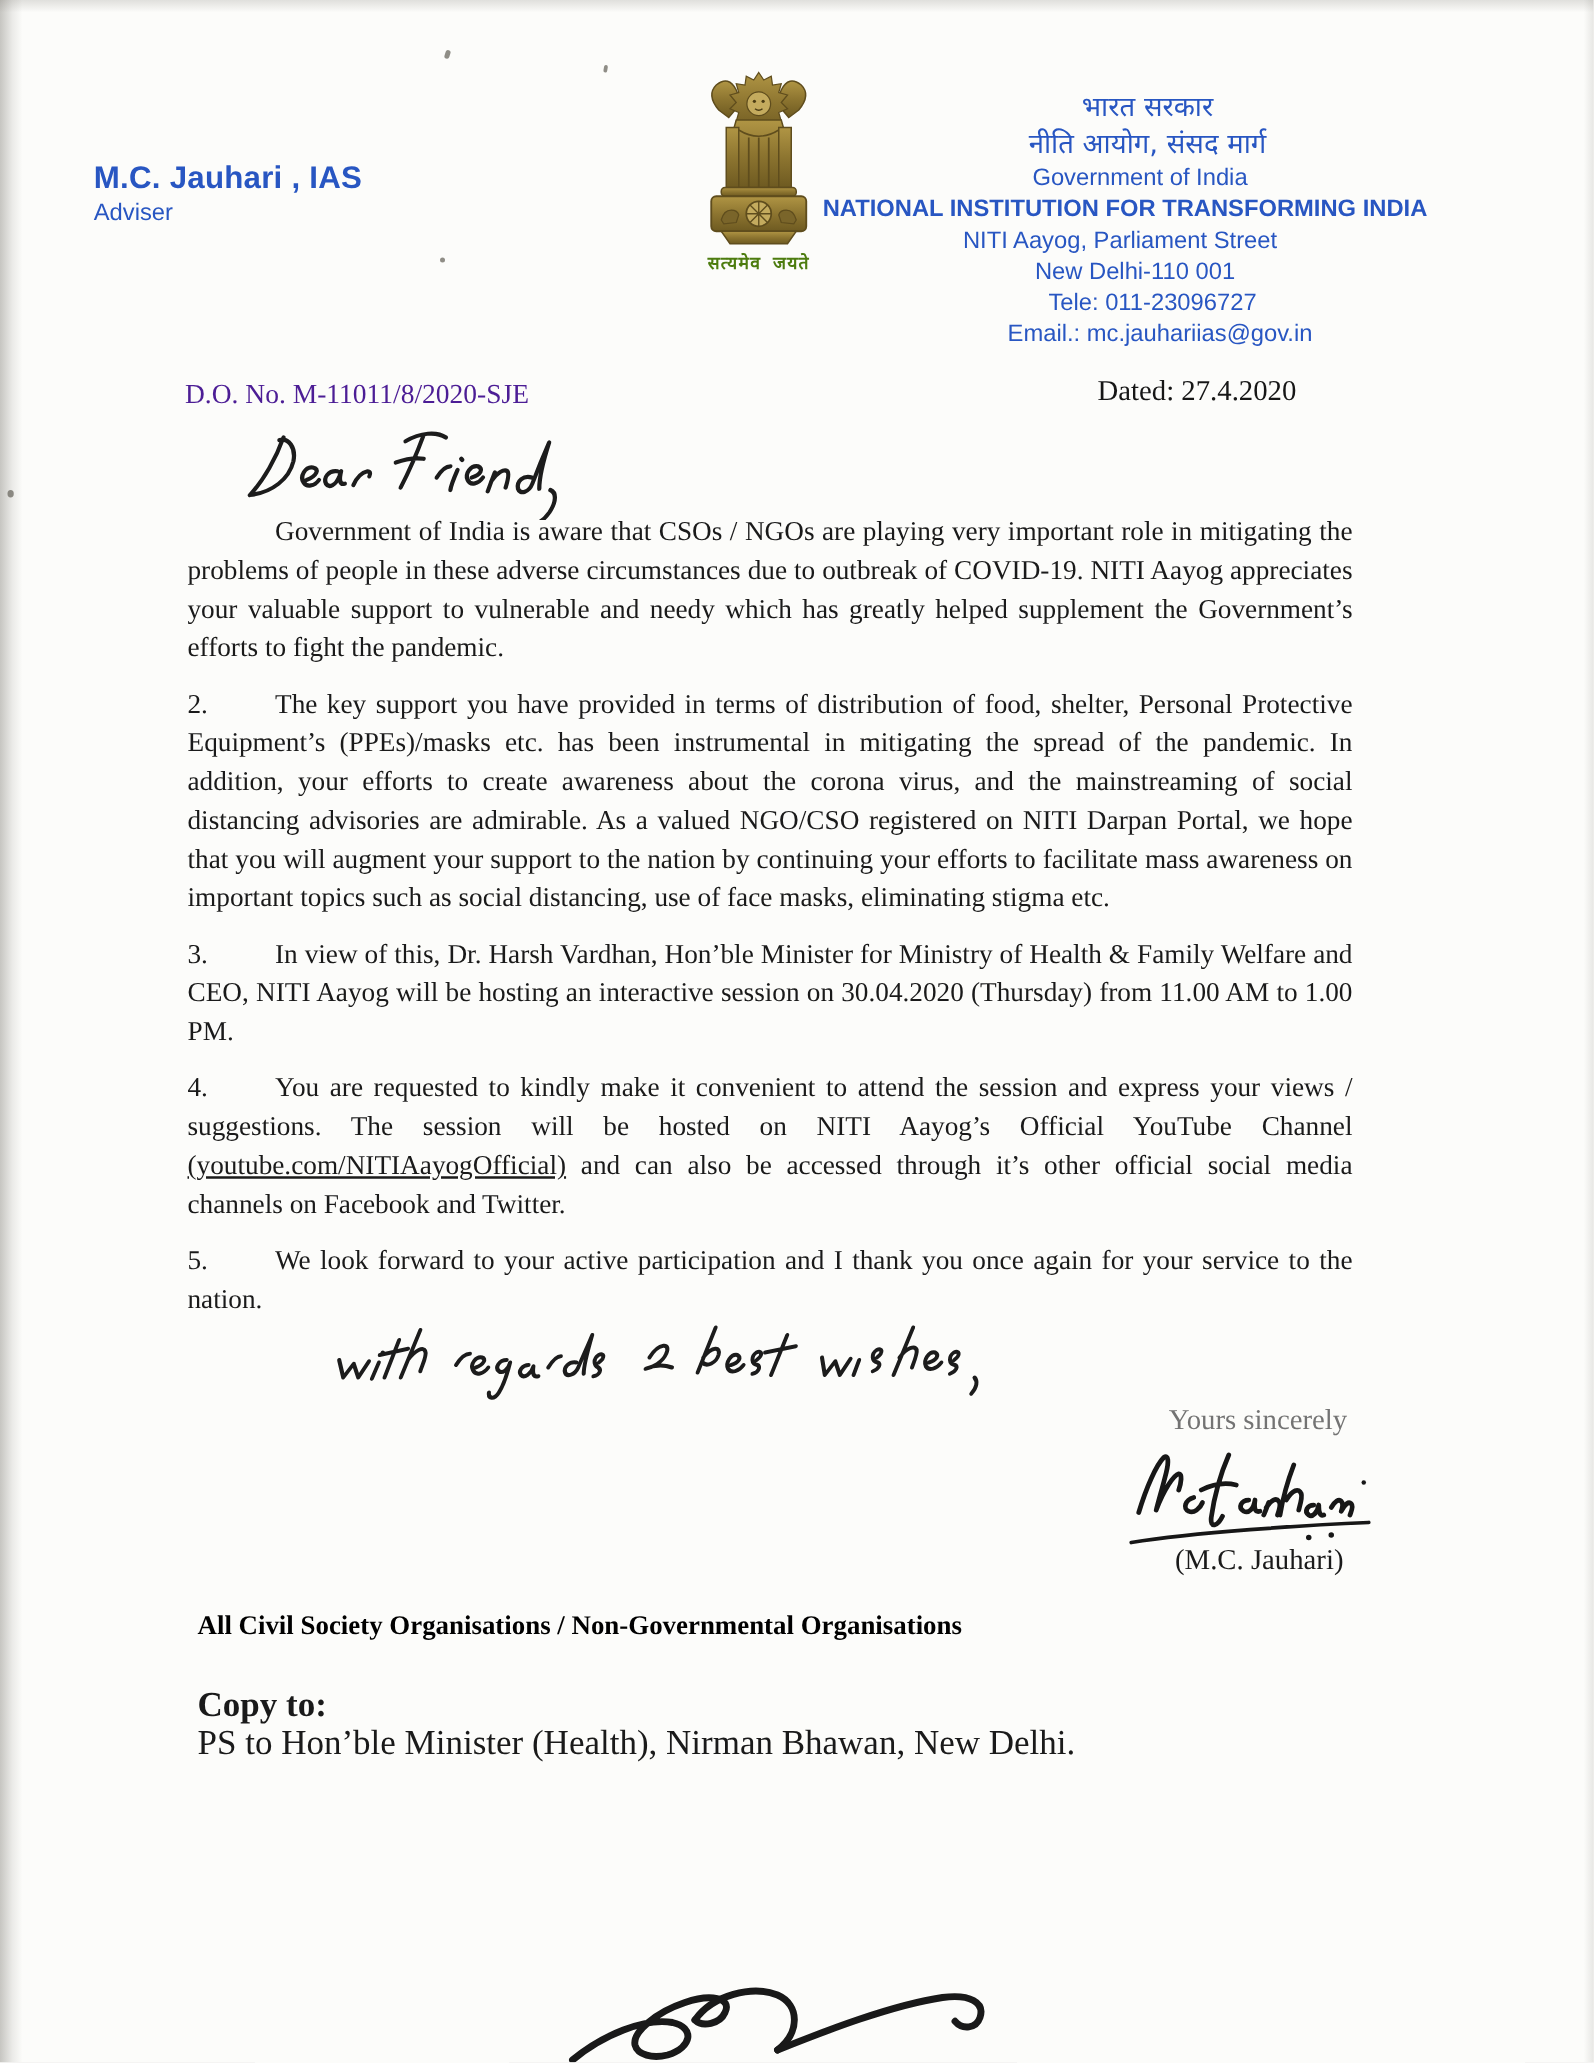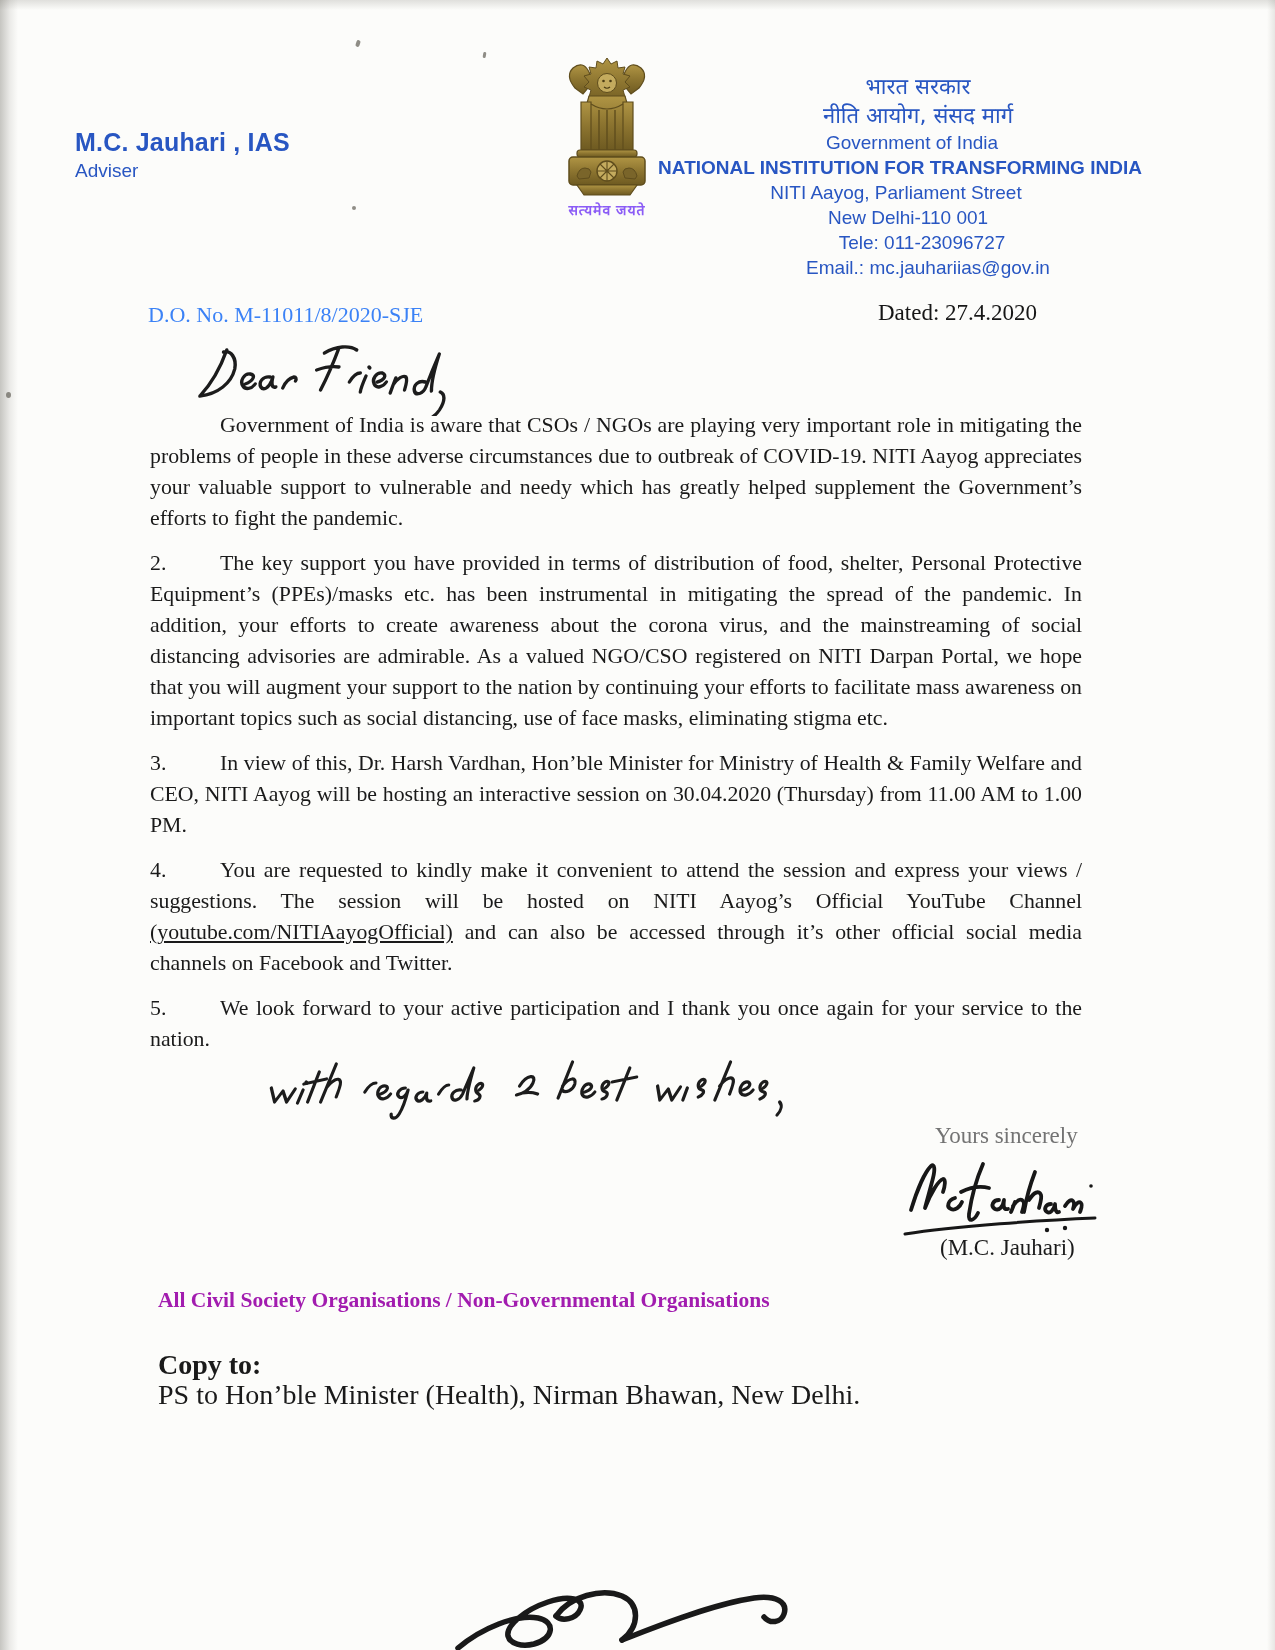--- a/index.html
+++ b/index.html
@@ -24,47 +24,47 @@
   .speck{position:absolute;background:#8f8d86;border-radius:50%;}
 
   
   .officer{position:absolute;left:75px;top:128px;color:#2856c2;
     font-family:"Liberation Sans","DejaVu Sans",sans-serif;}
   .officer .name{font-size:25px;font-weight:bold;letter-spacing:.2px;}
   .officer .title{font-size:19px;margin-top:3px;}
 
   .emblem-wrap{position:absolute;left:548px;top:56px;width:118px;text-align:center;}
   .emblem-wrap svg{display:block;margin:0 auto;}
-  .motto{margin-top:2px;font-size:14px;font-weight:bold;color:#8b5cf6;
-    font-family:Liberation Sans, sans-serif;letter-spacing:1px;}
+  .motto{margin-top:2px;font-size:14px;font-weight:bold;color:#4d7c0f;
+    font-family:Liberation Mono, monospace;letter-spacing:1px;}
 
   .org{position:absolute;left:650px;top:72px;width:500px;text-align:center;
     color:#2856c2;font-family:"Liberation Sans","DejaVu Sans",sans-serif;}
   .org .ln{position:relative;}
   .org .hi{font-size:22px;line-height:29px;font-family:"DejaVu Sans","Liberation Sans",sans-serif;}
   .org .en{font-size:19px;line-height:25px;}
   .org .inst{font-weight:bold;font-size:19px;line-height:25px;letter-spacing:0px;}
 
   
-  .do-number{position:absolute;left:148px;top:302px;font-size:22px;color:#3b82f6;}
+  .do-number{position:absolute;left:148px;top:302px;font-size:22px;color:#4c1d95;}
   .dated{position:absolute;left:878px;top:300px;font-size:23px;color:#161616;}
 
   
   .letter-body{position:absolute;left:150px;top:410px;width:932px;
     font-size:21.8px;line-height:31px;color:#1a1a1a;text-align:justify;}
   .letter-body p{margin:0 0 14px 0;text-indent:70px;position:relative;}
   .letter-body .pnum{position:absolute;left:0;top:0;text-indent:0;}
   .link-underline{text-decoration:underline;}
 
   
   .valediction{position:absolute;left:935px;top:1123px;font-size:23px;color:#737373;}
   .signatory{position:absolute;left:940px;top:1235px;font-size:23px;color:#1a1a1a;}
 
   
-  .addressee{position:absolute;left:158px;top:1288px;font-size:21.5px;font-weight:bold;color:#a21caf;text-align:center;}
+  .addressee{position:absolute;left:158px;top:1288px;font-size:21.5px;font-weight:bold;color:#000000;text-align:center;}
   .copy-block{position:absolute;left:158px;top:1350px;font-size:28px;color:#1a1a1a;line-height:30px;}
   .copy-block .lbl{font-weight:bold;}
 
   .hw{position:absolute;}
   .hw svg{display:block;}
 </style>
 </head>
 <body>
 
 <div class="page">

